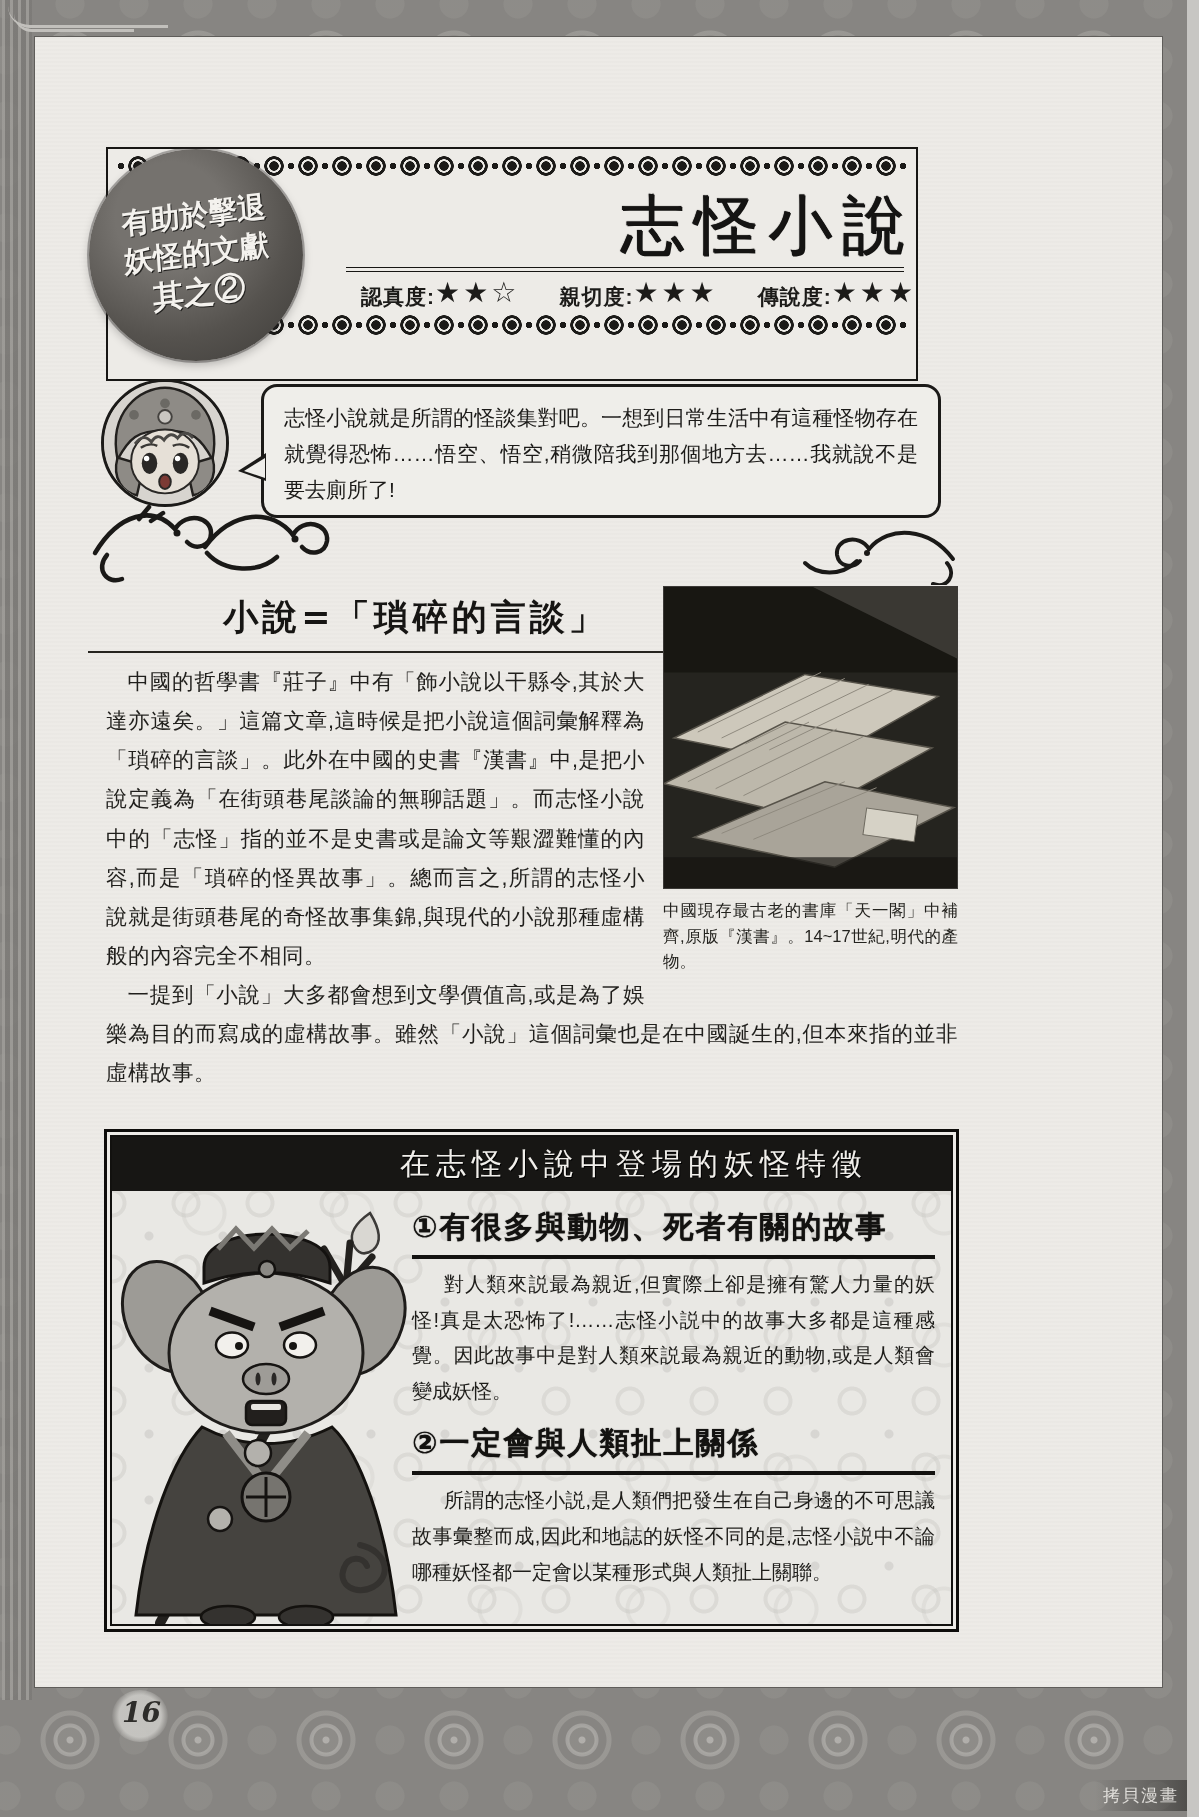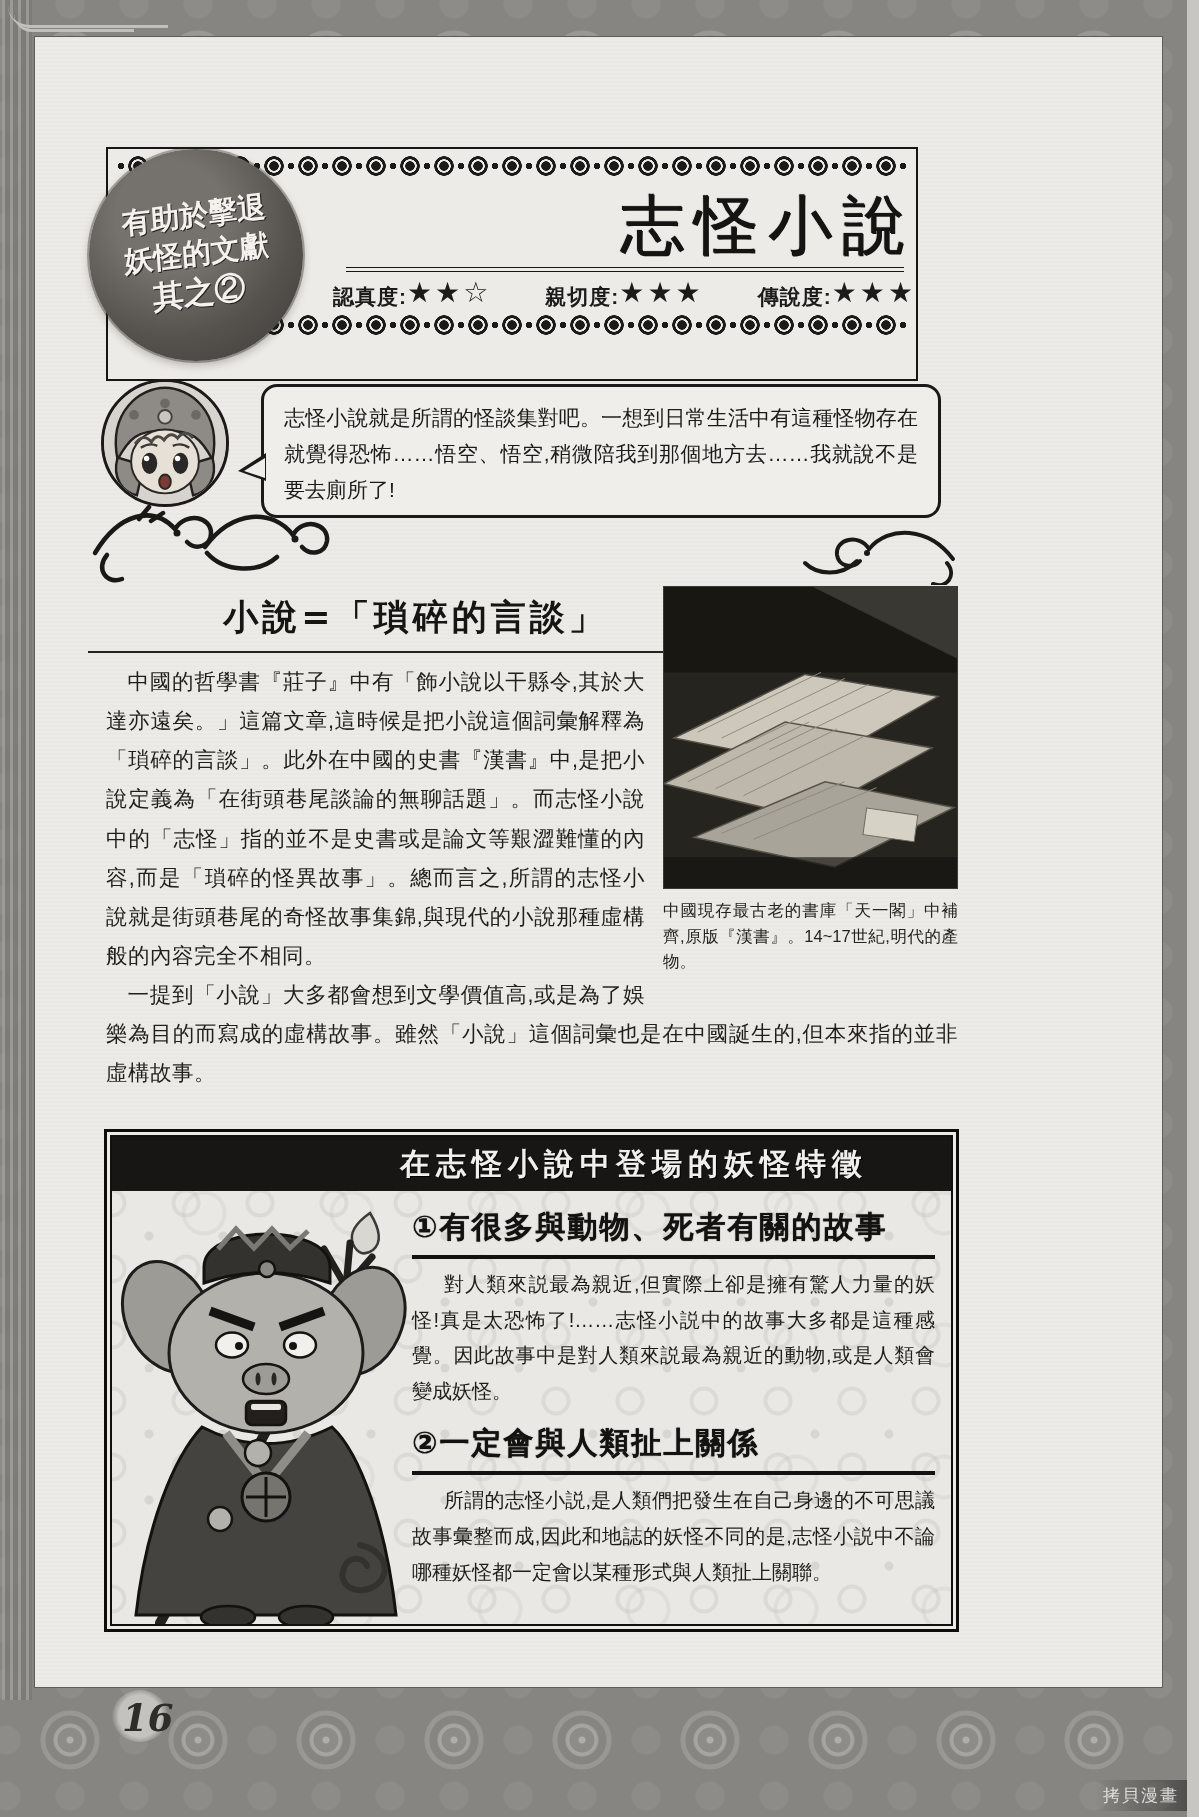--- a/index.html
+++ b/index.html
@@ -32,21 +32,21 @@
       radial-gradient(circle at 50% 50%, transparent 6.5px, #1b1a18 7px 9.5px, transparent 10px),
       radial-gradient(circle at 0% 50%, #1b1a18 3px, transparent 3.5px),
       radial-gradient(circle at 100% 50%, #1b1a18 3px, transparent 3.5px);
     background-size:34px 22px;background-position:center;}
   .orn-band.bottom{margin:0 7px 5px;}
   .banner-title{padding:14px 0 6px 235px;text-align:right;font-size:64px;line-height:1.05;
     font-weight:400;letter-spacing:10px;color:#151413;
     text-shadow:0 0 1px #151413,1px 1px 0 #151413;}
   .dbl-rule{height:5px;border-top:1.5px solid #171614;border-bottom:1.5px solid #171614;
     margin:2px 12px 0 238px;}
-  .ratings{display:flex;align-items:center;justify-content:space-between;gap:26px;
+  .ratings{display:flex;align-items:center;justify-content:flex-end;gap:40px;
     margin-left:225px;padding:6px 0 2px;}
   .rlabel{font-size:21px;font-weight:800;letter-spacing:1px;}
   .stars{font-size:28px;font-weight:700;letter-spacing:3px;position:relative;top:-2px;}
   
   .badge{position:absolute;left:54px;top:112px;width:214px;height:212px;border-radius:50%;
     background:radial-gradient(circle at 38% 32%, #75726e 0 28%, #55524e 62%, #3d3b38 100%);
     box-shadow:0 0 0 2px rgba(40,38,36,.35), 0 4px 10px rgba(0,0,0,.25);
     display:flex;flex-direction:column;align-items:center;justify-content:center;}
   .badge-text{transform:rotate(-7deg) skewX(-3deg);text-align:center;color:#f4f2ee;
     font-family:"DejaVu Serif","Liberation Serif",serif;font-weight:700;
@@ -83,35 +83,35 @@
     border:3.5px solid #0e0d0b;background:#edebe7;padding:3px;}
   .fbox-inner{position:relative;width:100%;height:100%;border:2px solid #12110f;
     background-color:#e9e8e4;overflow:hidden;
     background-image:
       radial-gradient(circle, rgba(188,187,183,.4) 0 4px, transparent 5px),
       radial-gradient(circle, transparent 10px, rgba(193,192,188,.35) 11px 14px, transparent 15px),
       radial-gradient(circle, transparent 18px, rgba(200,199,195,.3) 19px 22px, transparent 23px);
     background-size:74px 66px,74px 66px,148px 132px;
     background-position:0 0,37px 33px,18px 10px;}
   .fbox-head{height:54px;background:#171614;color:#f1efeb;display:flex;align-items:center;
-    justify-content:center;padding-left:205px;font-size:30px;font-weight:700;
+    justify-content:center;padding-left:205px;font-size:30px;font-weight:400;
     letter-spacing:6px;text-shadow:1px 1px 0 #000;}
   .pig{position:absolute;left:-4px;top:58px;}
   .fcol{position:absolute;left:300px;right:16px;top:62px;}
   .fcol h3{margin:8px 0 8px;font-size:30px;font-weight:900;letter-spacing:2px;color:#131210;
     border-bottom:4px solid #131210;padding-bottom:7px;
     text-shadow:0 0 1px #131210;}
   .fcol p{margin:0 0 14px;font-size:20px;line-height:1.78;text-align:justify;
     text-indent:1.6em;color:#1e1d1a;}
   
   .pageno-wrap{position:absolute;left:112px;top:1690px;width:64px;height:56px;}
   .pageno-halo{position:absolute;left:0;top:0;width:56px;height:52px;border-radius:50%;
     background:radial-gradient(circle,#cecdc9 0 55%,rgba(206,205,201,0) 75%);opacity:.85;}
   .pageno{position:absolute;left:10px;top:6px;font-family:"DejaVu Serif","Liberation Serif",serif;
-    font-style:italic;font-weight:700;font-size:37px;color:#2e2d2a;}
+    font-style:italic;font-weight:700;font-size:28px;color:#2e2d2a;}
   .watermark-wrap{position:absolute;right:12px;bottom:6px;padding:4px 8px;
     background:linear-gradient(90deg,rgba(35,34,32,0),rgba(35,34,32,.55));margin-left:21px;}
   .watermark{color:#eceae6;font-size:17px;letter-spacing:2px;opacity:.9;}
 </style>
 </head>
 <body>
 
 <div id="stage">
 
   <div class="left-stack"></div>

